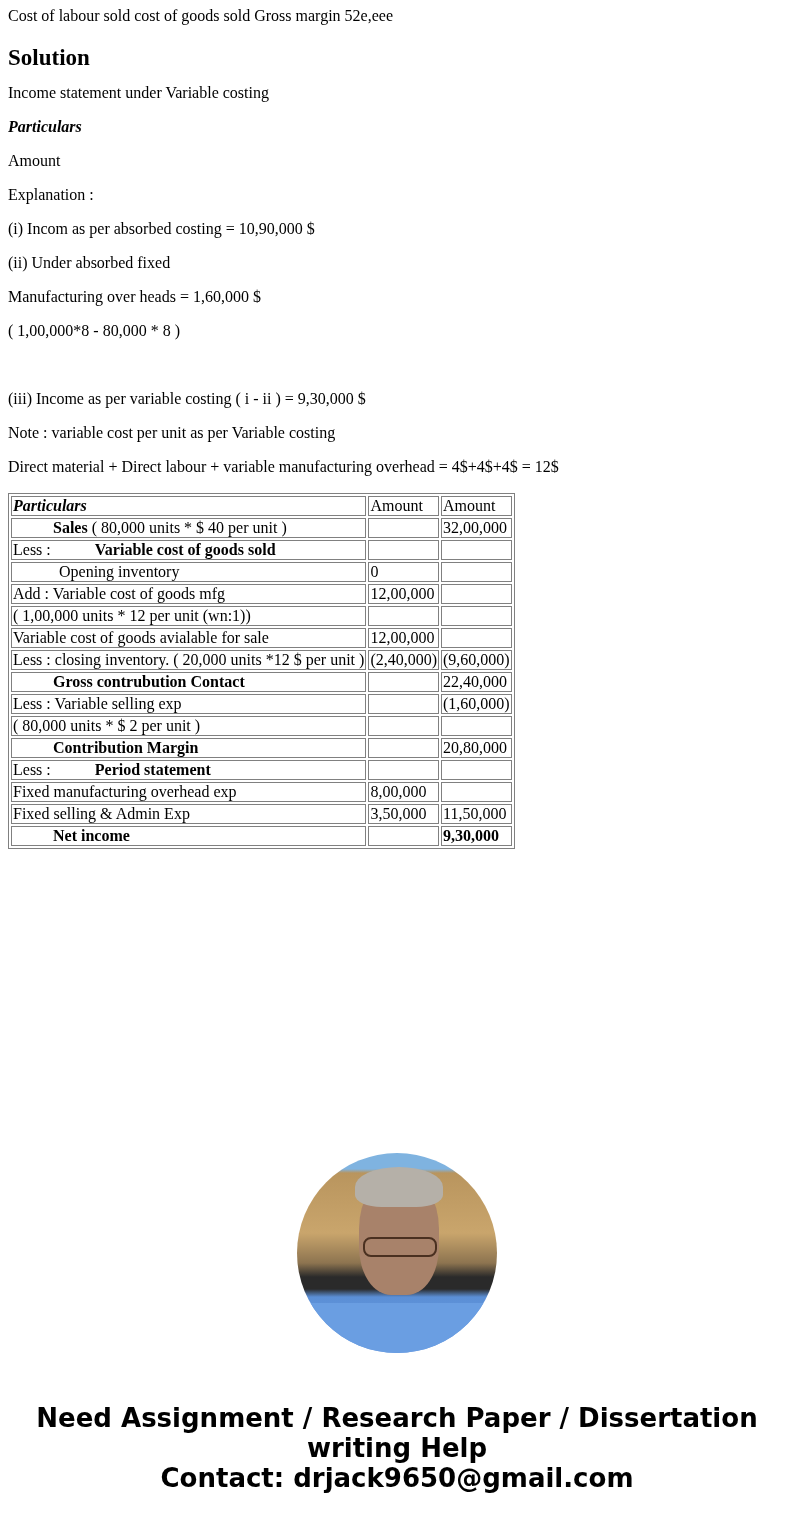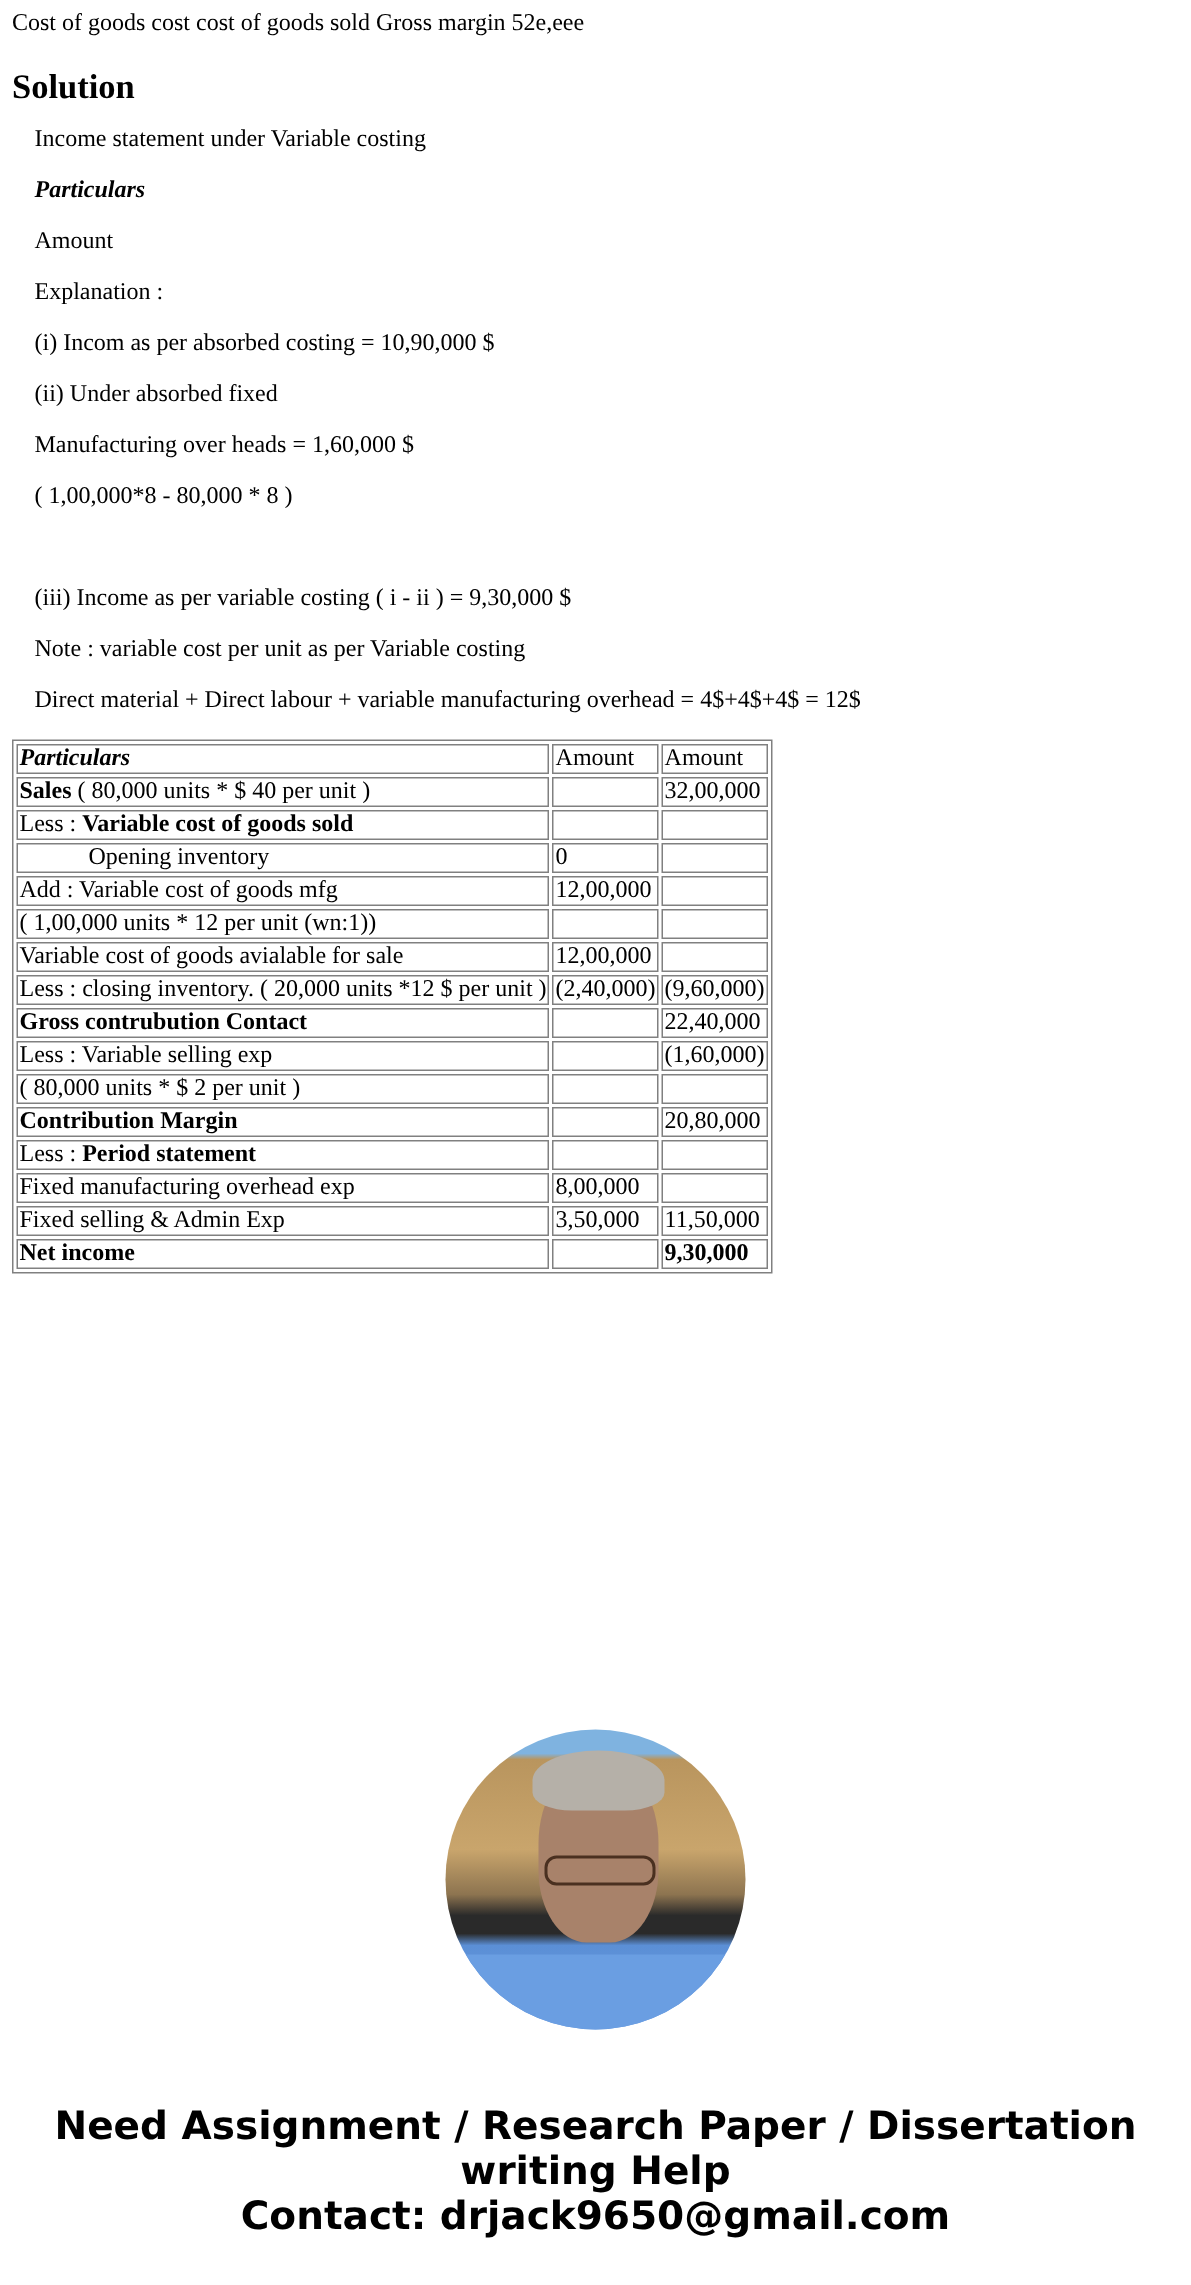--- a/index.html
+++ b/index.html
@@ -7,21 +7,21 @@
       width: 794px;
       min-height: 1523px;
       position: relative;
       font-family: "Liberation Serif", serif;
       font-size: 16px;
       color: #000;
     }
     p { margin: 0; line-height: 18px; }
     .p-top { position: absolute; left: 8px; top: 7px; }
     .h3 { position: absolute; left: 8px; top: 45px; font-size: 23px; font-weight: bold; }
-    .line { position: absolute; left: 23px; font-family: Liberation Serif, serif; }
+    .line { position: absolute; left: 8px; font-family: Liberation Serif, serif; }
     .bi { font-weight: bold; font-style: italic; }
     table.stmt {
       position: absolute;
       left: 8px;
       top: 493px;
       border: 1px solid #808080;
       border-collapse: separate;
       border-spacing: 2px;
       font-family: "Liberation Serif", serif;
       font-size: 16px;
@@ -30,21 +30,21 @@
       border: 1px solid #808080;
       padding: 0 1px;
       height: 18px;
       line-height: 18px;
       white-space: nowrap;
       vertical-align: middle;
     }
     table.stmt td.c1 { width: 350px; }
     table.stmt td.c2 { width: 65px; }
     table.stmt td.c3 { width: 66px; }
-    .b { font-weight: bold; }
+    .b { font-weight: bold; margin-left: 40px; }
     .avatar {
       position: absolute;
       left: 297px;
       top: 1153px;
       width: 200px;
       height: 200px;
       border-radius: 50%;
       overflow: hidden;
       background: linear-gradient(180deg, #7fb3e0 0%, #7fb3e0 8%, #b9955e 10%, #c9a56c 40%, #8d7450 55%, #2a2a2a 62%, #2a2a2a 68%, #5b8fd6 72%, #6b9be0 100%);
     }
@@ -75,21 +75,21 @@
       font-family: "DejaVu Sans", sans-serif;
       font-weight: bold;
       font-size: 26px;
       line-height: 30px;
       color: #000;
     }
   </style>
 </head>
 <body>
 
-<p class="p-top">Cost of goods cost cost of goods sold Gross margin 52e,eee</p>
+<p class="p-top">Cost of labour sold cost of goods sold Gross margin 52e,eee</p>
 <div class="h3">Solution</div>
 
 <p class="line" style="top:84px">Income statement under Variable costing</p>
 <p class="line bi" style="top:118px">Particulars</p>
 <p class="line" style="top:152px">Amount</p>
 <p class="line" style="top:186px">Explanation :</p>
 <p class="line" style="top:220px">(i) Incom as per absorbed costing = 10,90,000 $</p>
 <p class="line" style="top:254px">(ii) Under absorbed fixed</p>
 <p class="line" style="top:288px">Manufacturing over heads = 1,60,000 $</p>
 <p class="line" style="top:322px">( 1,00,000*8 - 80,000 * 8 )</p>

